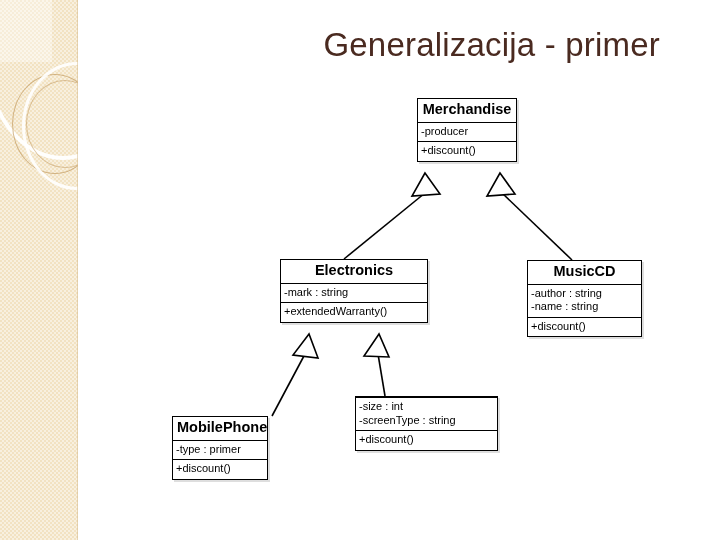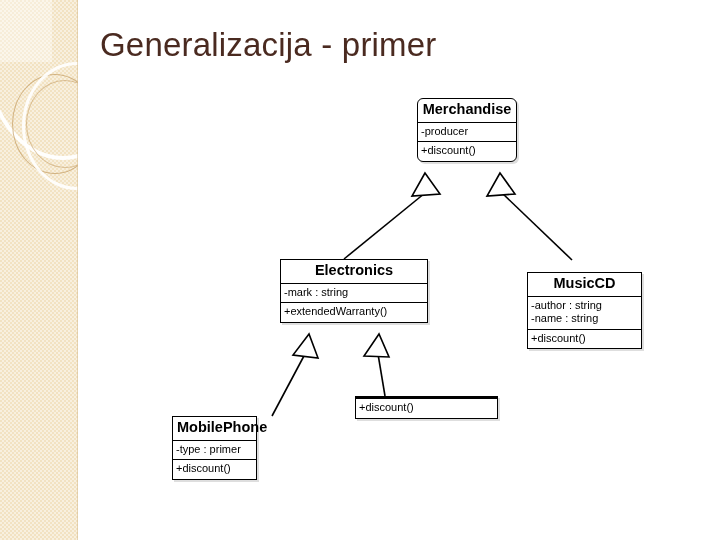--- a/index.html
+++ b/index.html
@@ -87,21 +87,21 @@
     width: 1px; height: 540px;
     background: rgba(214,188,142,0.55);
   }
 
   
   #title {
     position: absolute;
     left: 100px;
     top: 26px;
     width: 560px;
-    text-align: left;
+    text-align: right;
     font-size: 33px;
     font-weight: 400;
     color: #4a2a20;
     letter-spacing: 0.2px;
     text-shadow: 1px 1px 0 rgba(255,255,255,0.9);
     white-space: nowrap;
   }
 
   
   #diagram {
@@ -181,21 +181,21 @@
         <polygon points="425,173 412,196 440,194"></polygon>
 
         <polygon points="500,173 487,196 515,194"></polygon>
 
         <polygon points="309,334 293,355 318,358"></polygon>
 
         <polygon points="379,334 364,356 389,357"></polygon>
       </g>
     </svg>
 
-    <div class="uml-class" id="box-merchandise" style="left:417px; top:98px; width:100px;border-radius:6px;">
+    <div class="uml-class" id="box-merchandise" style="left:417px; top:98px; width:100px;">
       <div class="uml-name">Merchandise</div>
       <div class="uml-sep"></div>
       <div class="uml-compartment">
         <div class="uml-line">-producer</div>
       </div>
       <div class="uml-sep"></div>
       <div class="uml-compartment">
         <div class="uml-line">+discount()</div>
       </div>
     </div>
@@ -205,47 +205,51 @@
       <div class="uml-sep"></div>
       <div class="uml-compartment">
         <div class="uml-line">-mark : string</div>
       </div>
       <div class="uml-sep"></div>
       <div class="uml-compartment">
         <div class="uml-line">+extendedWarranty()</div>
       </div>
     </div>
 
-    <div class="uml-class" id="box-musiccd" style="left:527px; top:260px; width:115px;margin-top:12px;">
+    <div class="uml-class" id="box-musiccd" style="left:527px; top:260px; width:115px;">
       <div class="uml-name">MusicCD</div>
       <div class="uml-sep"></div>
       <div class="uml-compartment">
         <div class="uml-line">-author : string</div>
         <div class="uml-line">-name : string</div>
       </div>
       <div class="uml-sep"></div>
       <div class="uml-compartment">
         <div class="uml-line">+discount()</div>
       </div>
     </div>
 
-    <div class="uml-class" id="box-mobilephone" style="left:172px; top:416px; width:85px;">
+    <div class="uml-class" id="box-mobilephone" style="left:172px; top:416px; width:96px;">
       <div class="uml-name">MobilePhone</div>
       <div class="uml-sep"></div>
       <div class="uml-compartment">
         <div class="uml-line">-type : primer</div>
       </div>
       <div class="uml-sep"></div>
       <div class="uml-compartment">
         <div class="uml-line">+discount()</div>
       </div>
     </div>
 
     <div class="uml-class" id="box-tvset" style="left:355px; top:396px; width:143px;">
       <div class="uml-sep"></div>
+      <div class="uml-compartment">
+        <div class="uml-line">-size : int</div>
+        <div class="uml-line">-screenType : string</div>
+      </div>
       <div class="uml-sep"></div>
       <div class="uml-compartment">
         <div class="uml-line">+discount()</div>
       </div>
     </div>
 
   </div>
 </div>
 
 </body></html>

